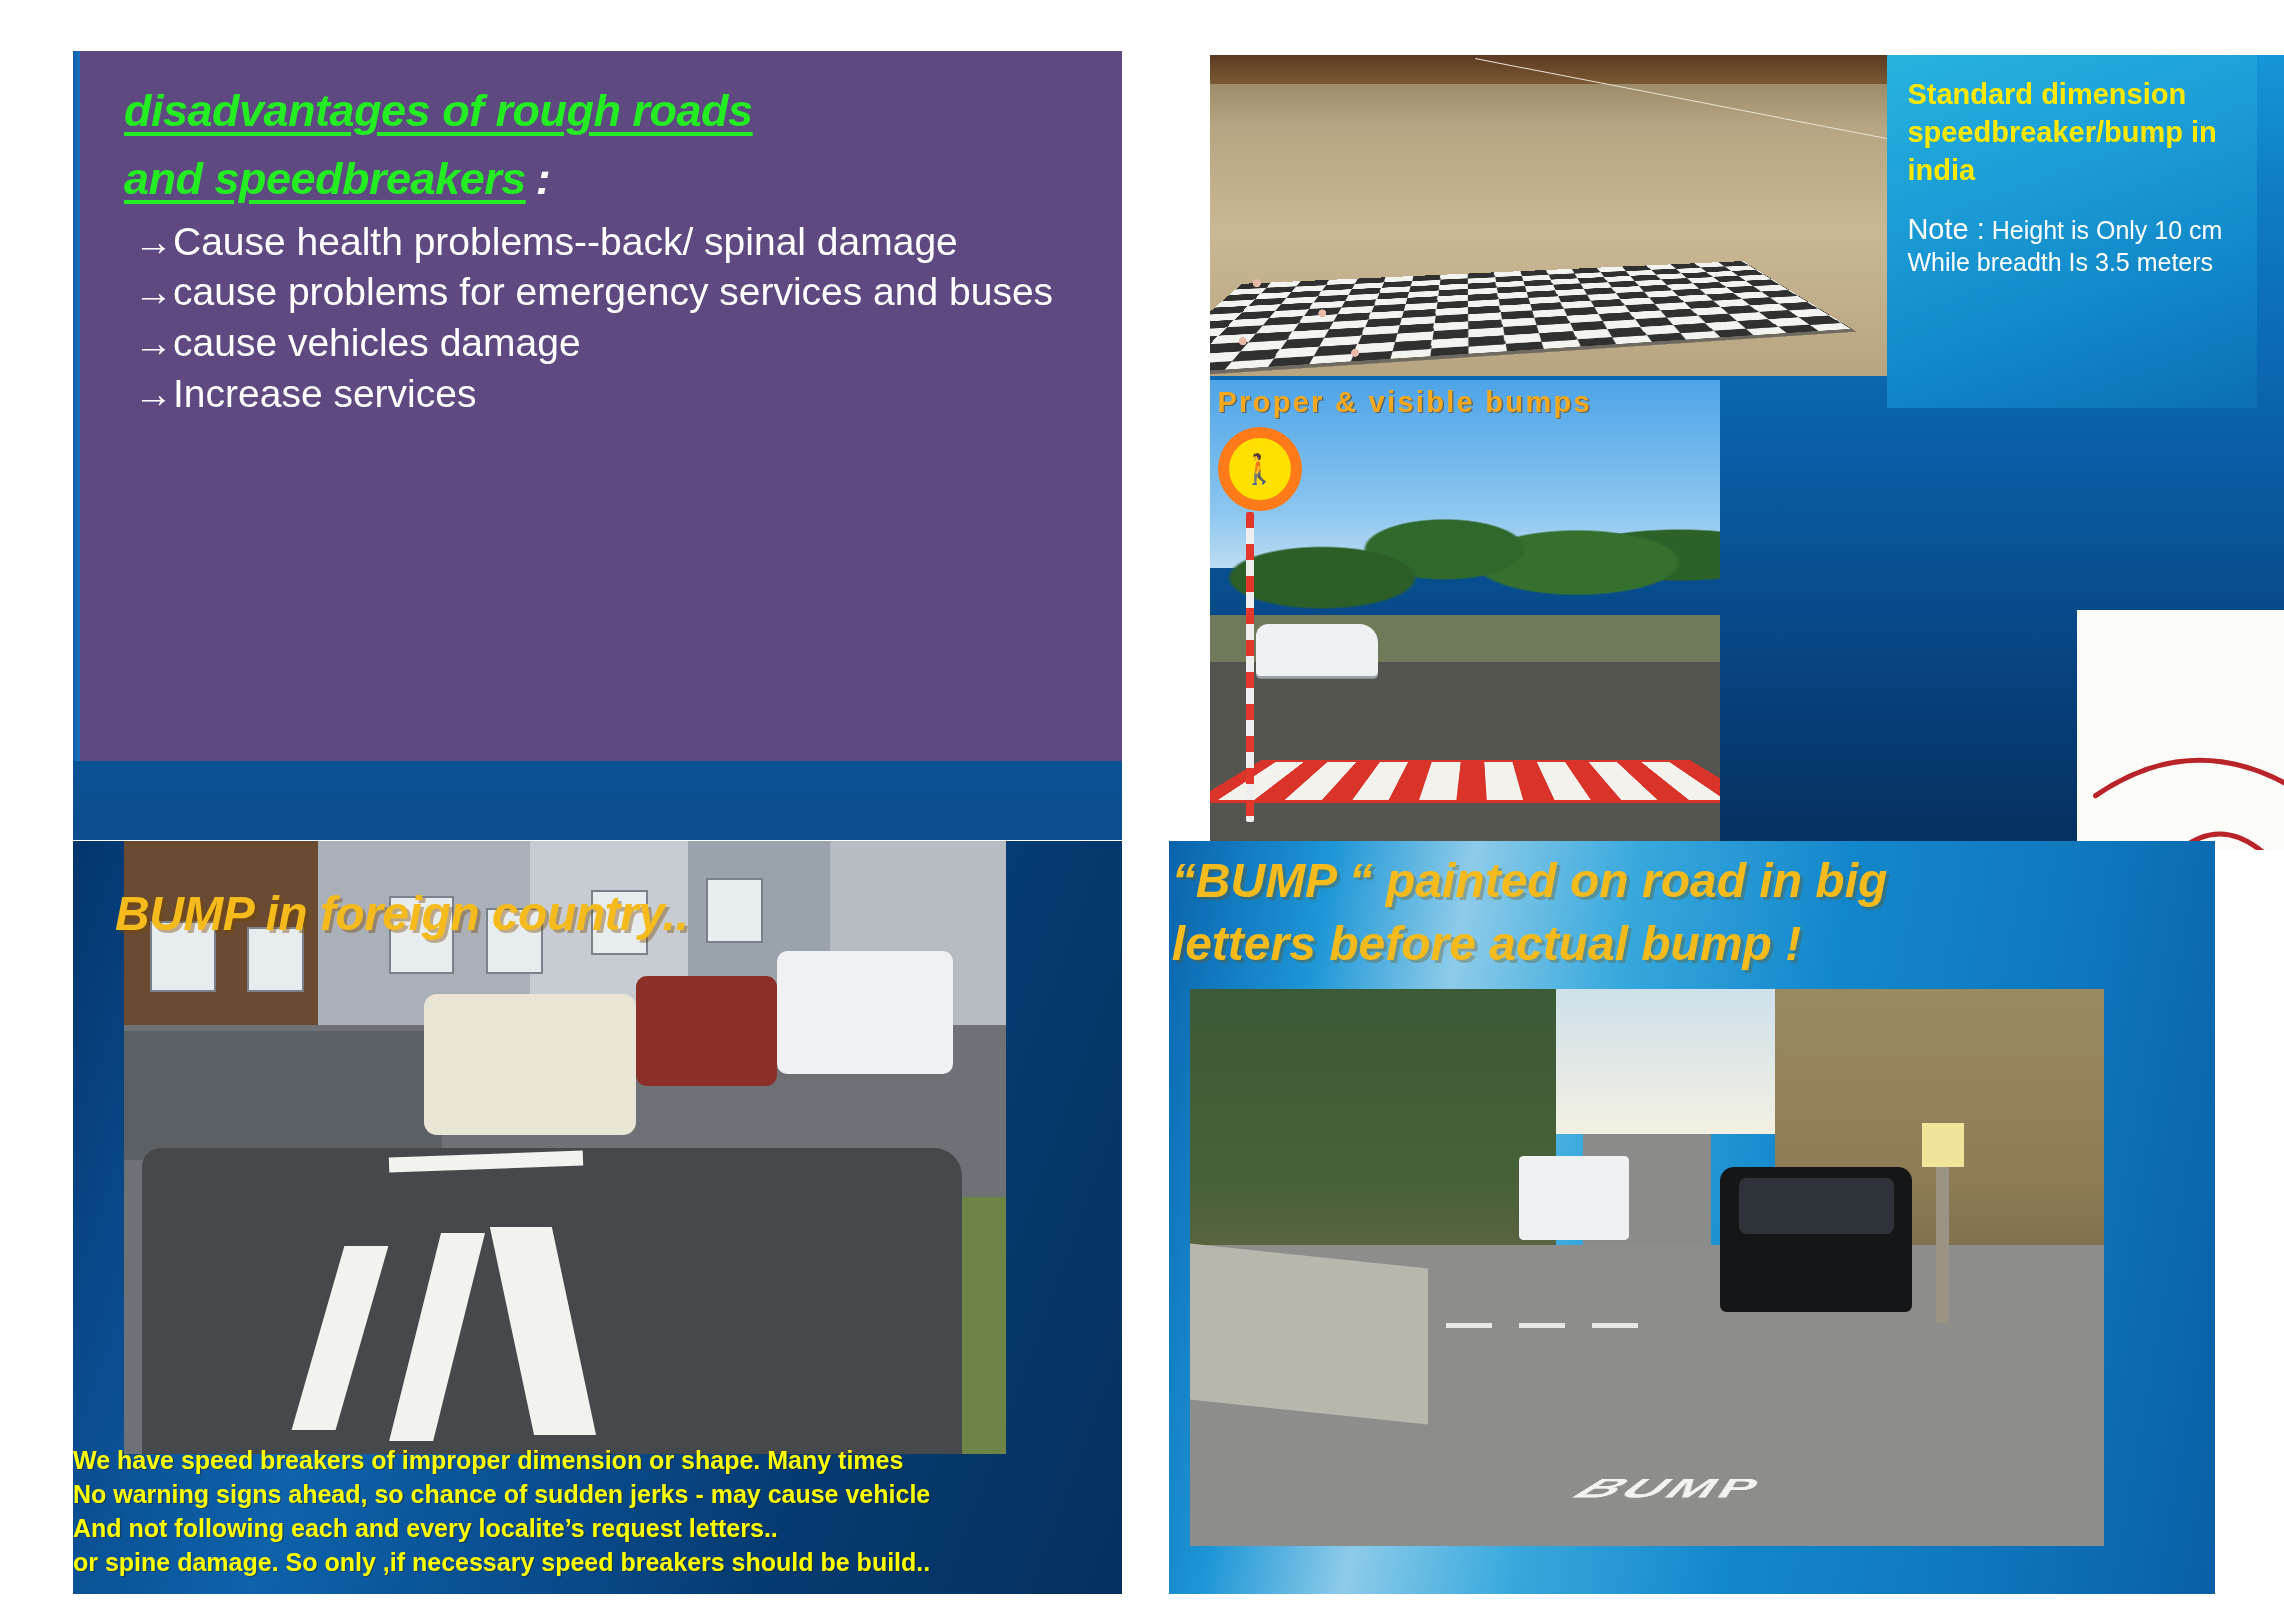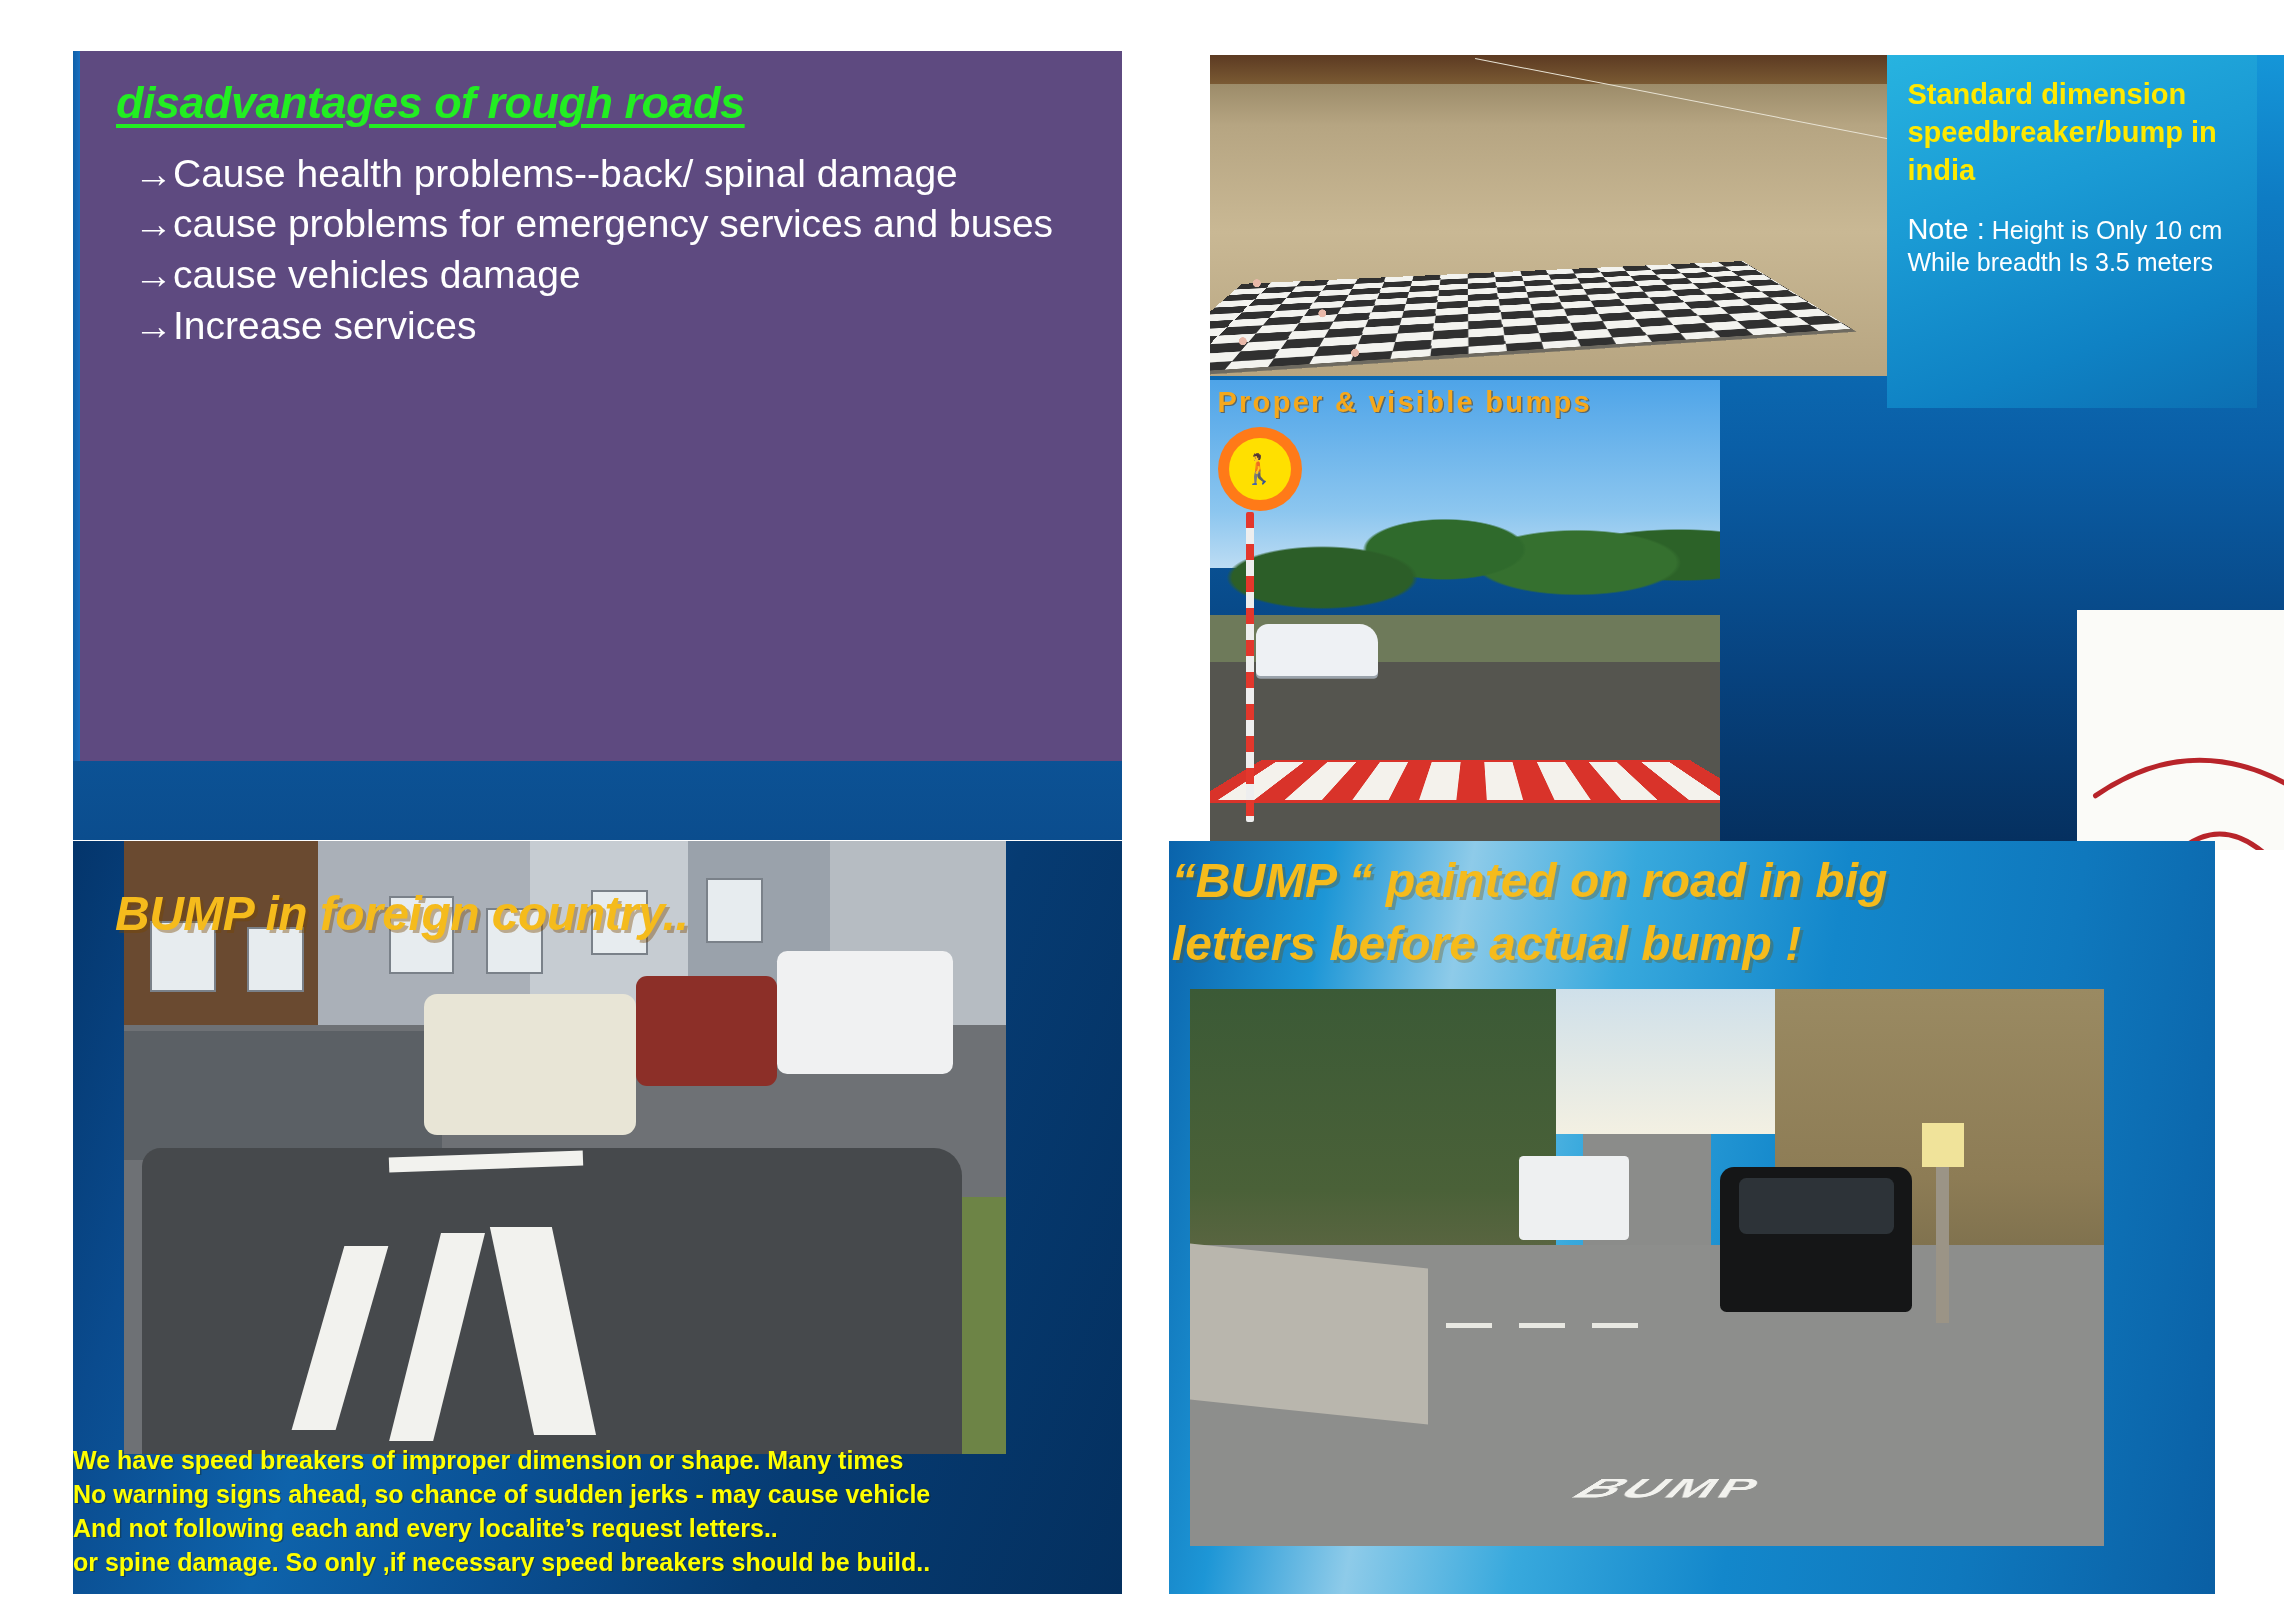--- a/index.html
+++ b/index.html
@@ -13,21 +13,21 @@
   #panel-tl{left:73px;top:51px;width:1049px;height:789px;
             background:linear-gradient(180deg,#062b56 0%,#0a3f72 30%,#0e60a8 62%,#0b4d8e 100%);}
   #tl-purplebox{position:absolute;left:0;top:0;width:1049px;height:710px;
             background:#5e4a80;box-shadow:inset 0 0 0 0 #000;}
   #tl-purplebox::before{content:"";position:absolute;left:0;top:0;bottom:0;width:6.5px;
             background:linear-gradient(90deg,#0f5fa8,#1a6fc0);}
 
   .tl-title{color:#22ee22;font-style:italic;font-weight:bold;
             font-size:45px;line-height:1.12;letter-spacing:-0.5px;
             text-decoration:underline;text-decoration-thickness:4.2px;text-underline-offset:5.6px;
-            margin:0;padding:0 0 0 0;}
+            margin:8px;padding:0 0 0 0;}
   .tl-colon{color:#ffffff;font-style:italic;font-weight:bold;text-decoration:none;}
   .tl-body{color:#ffffff;font-size:39px;line-height:1.30;font-weight:400;margin-left:18px;}
 
   
   #panel-tr{left:1169px;top:55px;width:1264px;height:795px;
             background:linear-gradient(180deg,#1596d8 0%,#0e7cc4 18%,#0a5ea6 50%,#07427e 78%,#052f5e 100%);margin-left:41px;}
   #tr-photo-checker{position:absolute;left:0;top:0;width:687px;height:321px;overflow:hidden;}
   #tr-bluecard{position:absolute;left:677px;top:0;width:370px;height:353px;
             background:linear-gradient(160deg,#27b3e0 0%,#1a9ad4 40%,#0f82c4 75%,#0c6fb2 100%);}
   .tr-dimtitle{color:#ffe900;font-weight:bold;font-size:29px;line-height:1.30;}
@@ -136,20 +136,24 @@
   .bp-signface{position:absolute;right:15.4%;top:24%;width:4.6%;height:8%;background:#f0e39a;}
 </style>
 </head>
 <body>
 
 <div class="panel" id="panel-tl">
   <div id="tl-purplebox">
     <div style="padding:27px 28px 0 43px;">
       <div class="tl-title">disadvantages of rough roads</div>
       <div style="height:8.4px"></div>
+      <div style="white-space:nowrap;">
+        <span class="tl-title">and speedbreakers</span>
+        <span class="tl-colon" style="font-size:45px;">:</span>
+      </div>
       <div style="height:12px"></div>
       <div class="tl-body">→Cause health problems--back/ spinal damage</div>
       <div class="tl-body">→cause problems for emergency services and buses</div>
       <div class="tl-body">→cause vehicles damage</div>
       <div class="tl-body">→Increase services</div>
     </div>
   </div>
 </div>
 
 <div class="panel" id="panel-tr">

